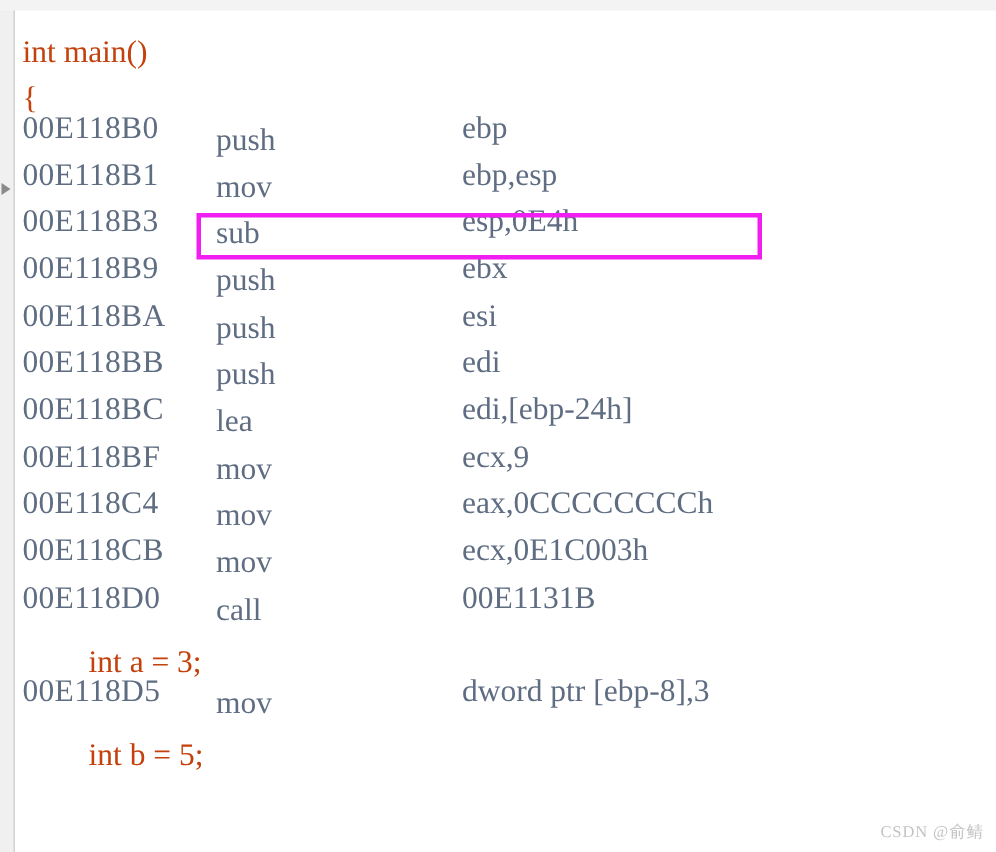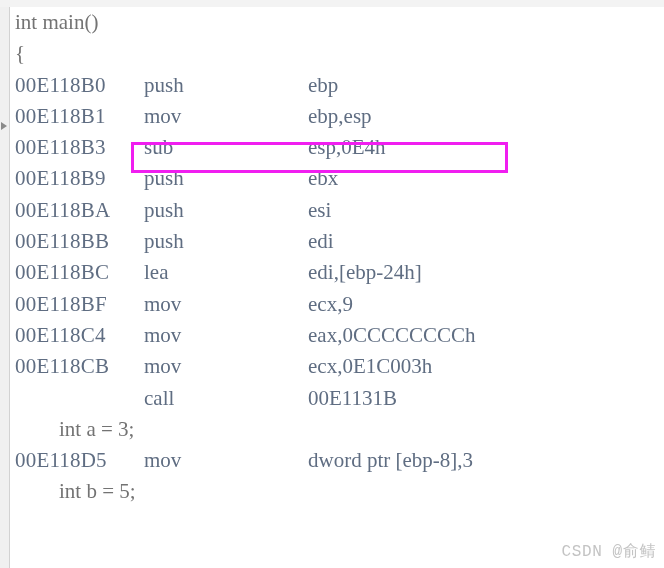--- a/index.html
+++ b/index.html
@@ -71,36 +71,36 @@
     position: absolute;
     left: 4px;
     top: 0;
     color: #5f6d82;
     letter-spacing: 0.2px;
     text-align: center;
   }
   .mnem {
     position: absolute;
     left: 133px;
-    top: 0;
+    top: 8px;
     color: #5f6d82;
   }
   .ops {
     position: absolute;
     left: 297px;
     top: 0;
     color: #5f6d82;
   }
 
   
   .src {
     position: absolute;
     left: 4px;
-    top: 0;
-    color: #737373;
+    top: 12px;
+    color: #c2410c;
   }
   .src.indent {
     left: 48px;
   }
 
   
   .highlight-box {
     position: absolute;
     left: 131px;
     top: 142px;
@@ -109,22 +109,22 @@
     border: 3px solid #f01ef0;
     box-sizing: border-box;
     pointer-events: none;
     background: transparent;
   }
 
   .watermark {
     position: absolute;
     right: 8px;
     bottom: 6px;
-    font-family: Liberation Mono, monospace;
-    font-size: 16px;
+    font-family: Liberation Serif, serif;
+    font-size: 11px;
     color: #c3c3c3;
     letter-spacing: 0.6px;
     white-space: nowrap;
   }
 </style>
 </head>
 <body>
 
 <div class="top-band"></div>
 
@@ -138,21 +138,21 @@
     <div class="line"><span class="addr">00E118B0</span><span class="mnem">push</span><span class="ops">ebp</span></div>
     <div class="line"><span class="addr">00E118B1</span><span class="mnem">mov</span><span class="ops">ebp,esp</span></div>
     <div class="line"><span class="addr">00E118B3</span><span class="mnem">sub</span><span class="ops">esp,0E4h</span></div>
     <div class="line"><span class="addr">00E118B9</span><span class="mnem">push</span><span class="ops">ebx</span></div>
     <div class="line"><span class="addr">00E118BA</span><span class="mnem">push</span><span class="ops">esi</span></div>
     <div class="line"><span class="addr">00E118BB</span><span class="mnem">push</span><span class="ops">edi</span></div>
     <div class="line"><span class="addr">00E118BC</span><span class="mnem">lea</span><span class="ops">edi,[ebp-24h]</span></div>
     <div class="line"><span class="addr">00E118BF</span><span class="mnem">mov</span><span class="ops">ecx,9</span></div>
     <div class="line"><span class="addr">00E118C4</span><span class="mnem">mov</span><span class="ops">eax,0CCCCCCCCh</span></div>
     <div class="line"><span class="addr">00E118CB</span><span class="mnem">mov</span><span class="ops">ecx,0E1C003h</span></div>
-    <div class="line"><span class="mnem">call</span><span class="ops">00E1131B</span></div>
+    <div class="line"><span class="addr">00E118D0</span><span class="mnem">call</span><span class="ops">00E1131B</span></div>
     <div class="line"><span class="src indent">int a = 3;</span></div>
     <div class="line"><span class="addr">00E118D5</span><span class="mnem">mov</span><span class="ops">dword ptr [ebp-8],3</span></div>
     <div class="line"><span class="src indent">int b = 5;</span></div>
   </div>
 
 <div class="highlight-box"></div>
 
 <div class="watermark">CSDN @俞鲭</div>
 
 </body></html>

